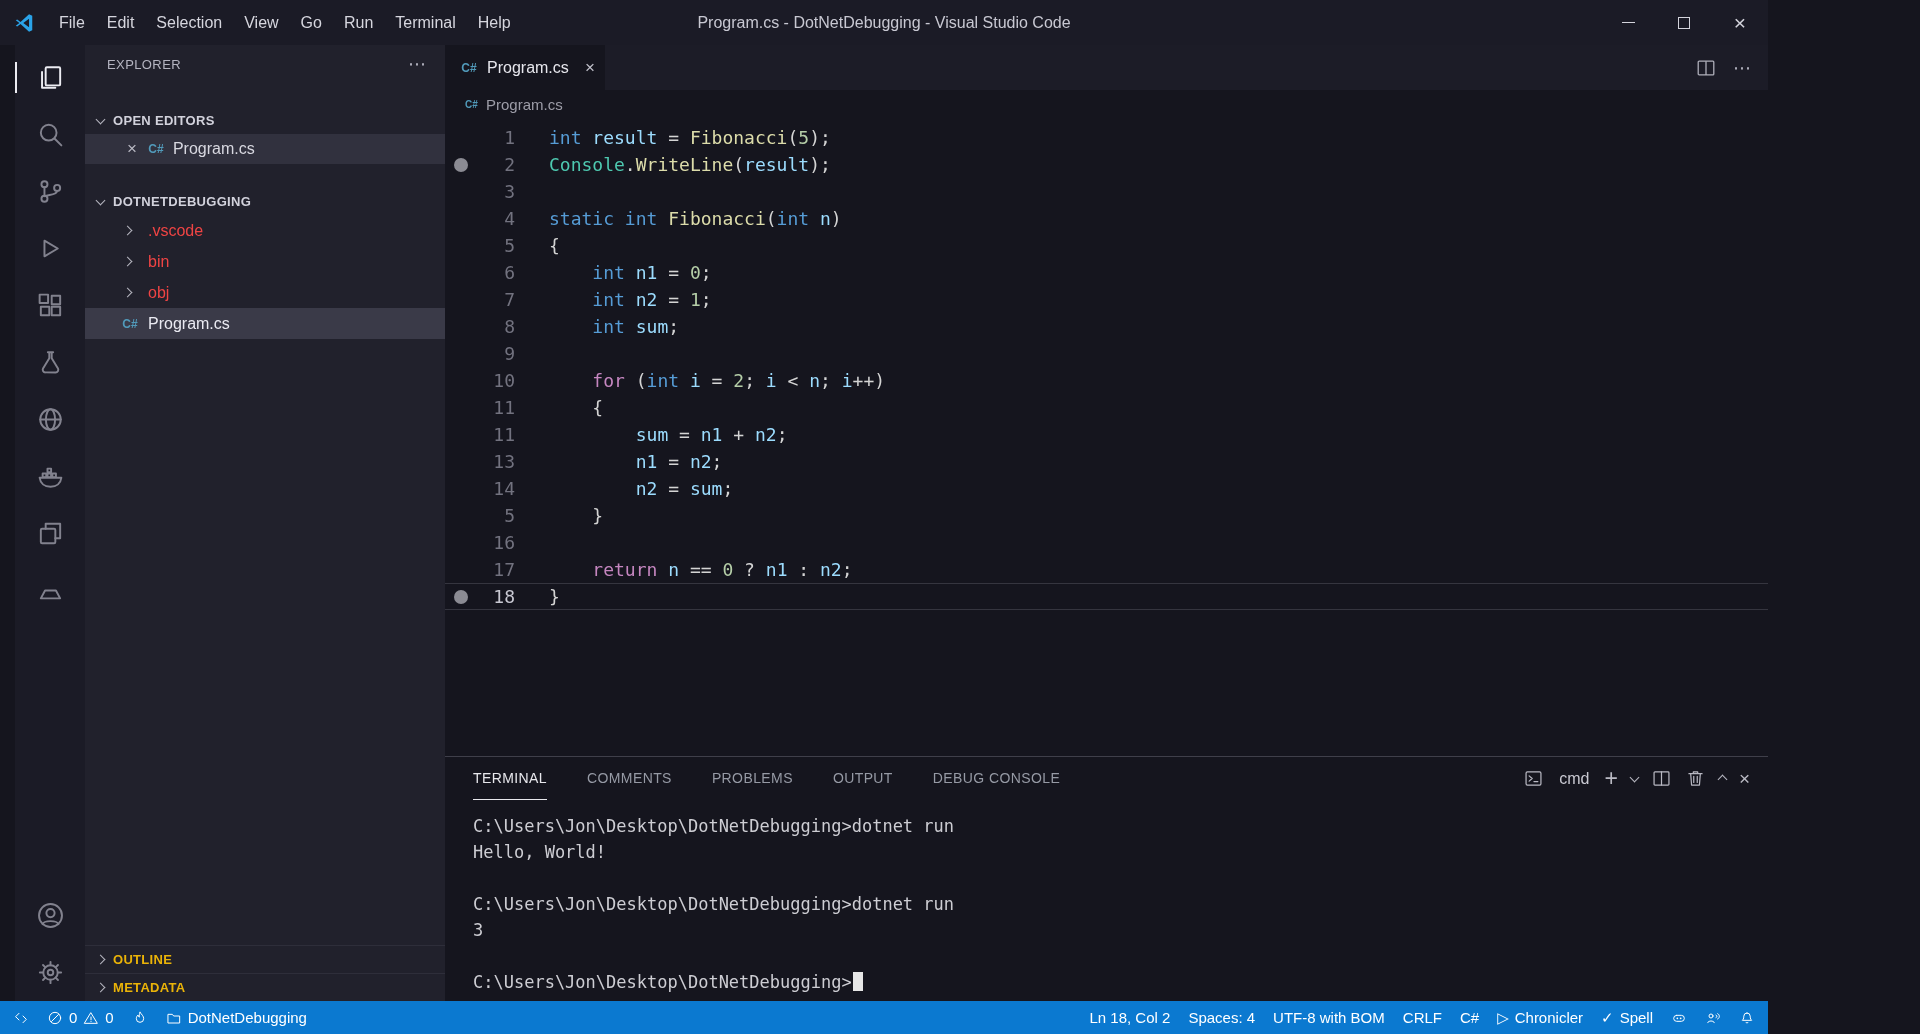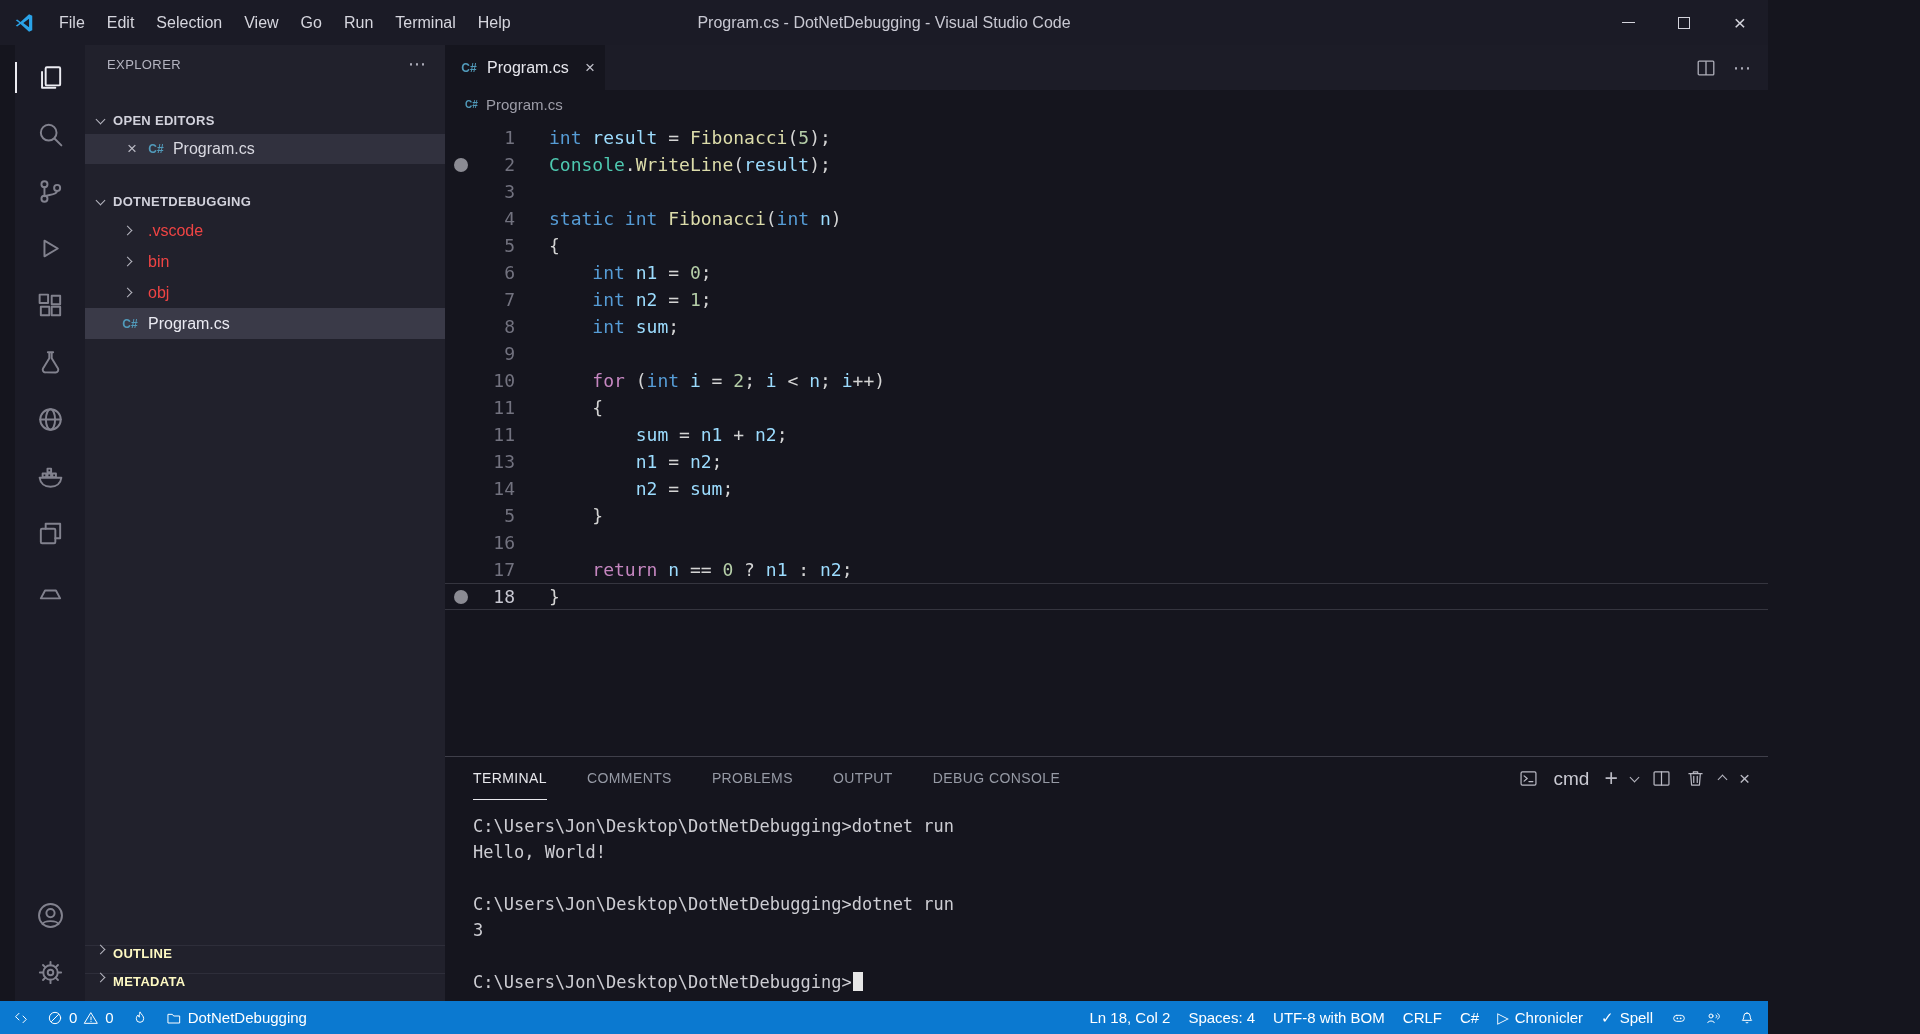--- a/index.html
+++ b/index.html
@@ -36,21 +36,21 @@
   .chev{width:7px;height:7px;border-right:1.6px solid #b6b6c0;border-bottom:1.6px solid #b6b6c0;display:inline-block;transform:rotate(45deg);margin:0 9px 2px 4px;flex:0 0 auto;}
   .chev.right{transform:rotate(-45deg);margin-bottom:0;}
   .open-editor-row{height:30px;display:flex;align-items:center;gap:7px;padding-left:42px;background:#31313e;font-size:16px;color:#d8d8e0;}
   .close-x{font-size:17px;color:#b8b8c2;margin-right:2px;}
   .tree-row{height:31px;display:flex;align-items:center;padding-left:34px;font-size:16px;color:#ef4444;gap:7px;}
   .tree-row .slot{width:22px;display:flex;align-items:center;justify-content:center;flex:0 0 auto;}
   .tree-row.selected{background:#3a3a48;color:#eaeaf2;}
   .cs-icon{width:20px;height:20px;display:inline-flex;align-items:center;justify-content:center;font-weight:bold;font-size:12px;color:#519aba;flex:0 0 auto;font-family:"Liberation Sans",sans-serif;}
   .csproj-icon{width:19px;height:19px;flex:0 0 auto;}
   .side-spacer{flex:1;}
-  .bottom-section{height:28px;display:flex;padding-left:8px;font-size:13px;font-weight:bold;color:#fef9c3;border-top:1px solid #2e2e3a;letter-spacing:.3px;}
+  .bottom-section{height:28px;display:flex;align-items:center;padding-left:8px;font-size:13px;font-weight:bold;color:#eab308;border-top:1px solid #2e2e3a;letter-spacing:.3px;}
 
   
   .editor-col{flex:1;display:flex;flex-direction:column;min-width:0;background:#15151e;}
   .tabbar{flex:0 0 45px;background:#1c1c27;display:flex;align-items:stretch;}
   .tab{width:160px;background:#15151e;display:flex;align-items:center;gap:8px;padding:0 10px 0 14px;font-size:16px;color:#e6e6ec;}
   .tab-label{flex:1;}
   .tab-close{color:#c0c0ca;font-size:17px;}
   .tab-actions{margin-left:auto;display:flex;align-items:center;gap:16px;padding-right:16px;color:#b0b0bb;}
   .tab-actions svg{width:22px;height:22px;stroke:currentColor;stroke-width:1.4;fill:none;}
   .breadcrumb{flex:0 0 28px;display:flex;align-items:center;gap:6px;padding-left:18px;font-size:15px;color:#9d9da8;}
@@ -72,21 +72,21 @@
   .tk-num{color:#b5cea8;}
   .tk-pun{color:#d4d4d4;}
 
   
   .panel{flex:0 0 245px;border-top:1px solid #3f3f4a;display:flex;flex-direction:column;background:#15151e;}
   .panel-header{flex:0 0 43px;display:flex;align-items:center;padding:0 18px 0 28px;}
   .panel-tab{font-size:14px;letter-spacing:.4px;color:#969aa5;margin-right:40px;height:100%;display:flex;align-items:center;border-bottom:1px solid transparent;}
   .panel-tab.active{color:#e7e7ec;border-bottom-color:#e7e7ec;}
   .panel-actions{margin-left:auto;display:flex;align-items:center;gap:13px;color:#b9b9c3;}
   .panel-actions svg{width:21px;height:21px;stroke:currentColor;stroke-width:1.4;fill:none;stroke-linecap:round;stroke-linejoin:round;}
-  .shell-label{font-size:19px;color:#c9c9d2;margin:0 2px 0 2px;}
+  .shell-label{font-size:16px;color:#c9c9d2;margin:0 2px 0 2px;}
   .plus{font-size:23px;line-height:1;}
   .cv{width:7px;height:7px;border-right:1.5px solid #b9b9c3;border-bottom:1.5px solid #b9b9c3;display:inline-block;transform:rotate(45deg);margin-bottom:3px;}
   .cv.up{transform:rotate(-135deg);margin-bottom:-2px;}
   .panel-close{font-size:19px;}
   .terminal{flex:1;padding:13px 0 0 28px;font-family:"DejaVu Sans Mono",monospace;font-size:17px;color:#cdcdd3;}
   .t-line{height:26px;line-height:26px;white-space:pre;min-height:26px;}
   .cursor{display:inline-block;width:10px;height:19px;background:#e6e6e6;vertical-align:-3px;margin-left:1px;}
 
   
   .statusbar{flex:0 0 33px;background:#0b79d0;display:flex;align-items:center;color:#ffffff;font-size:15px;padding:0 4px;}

